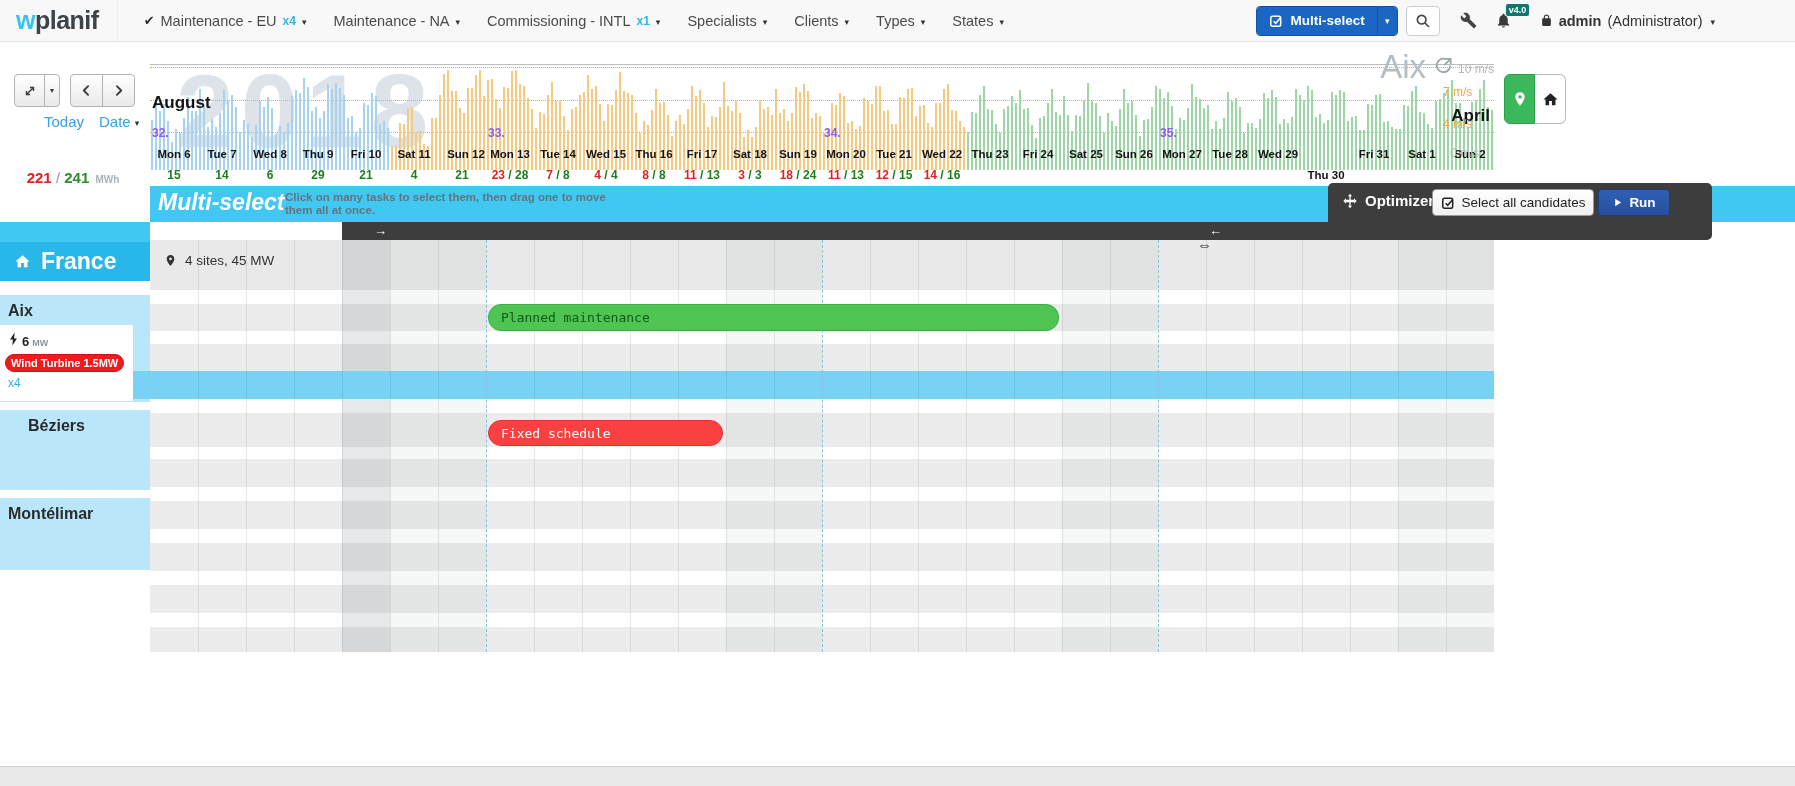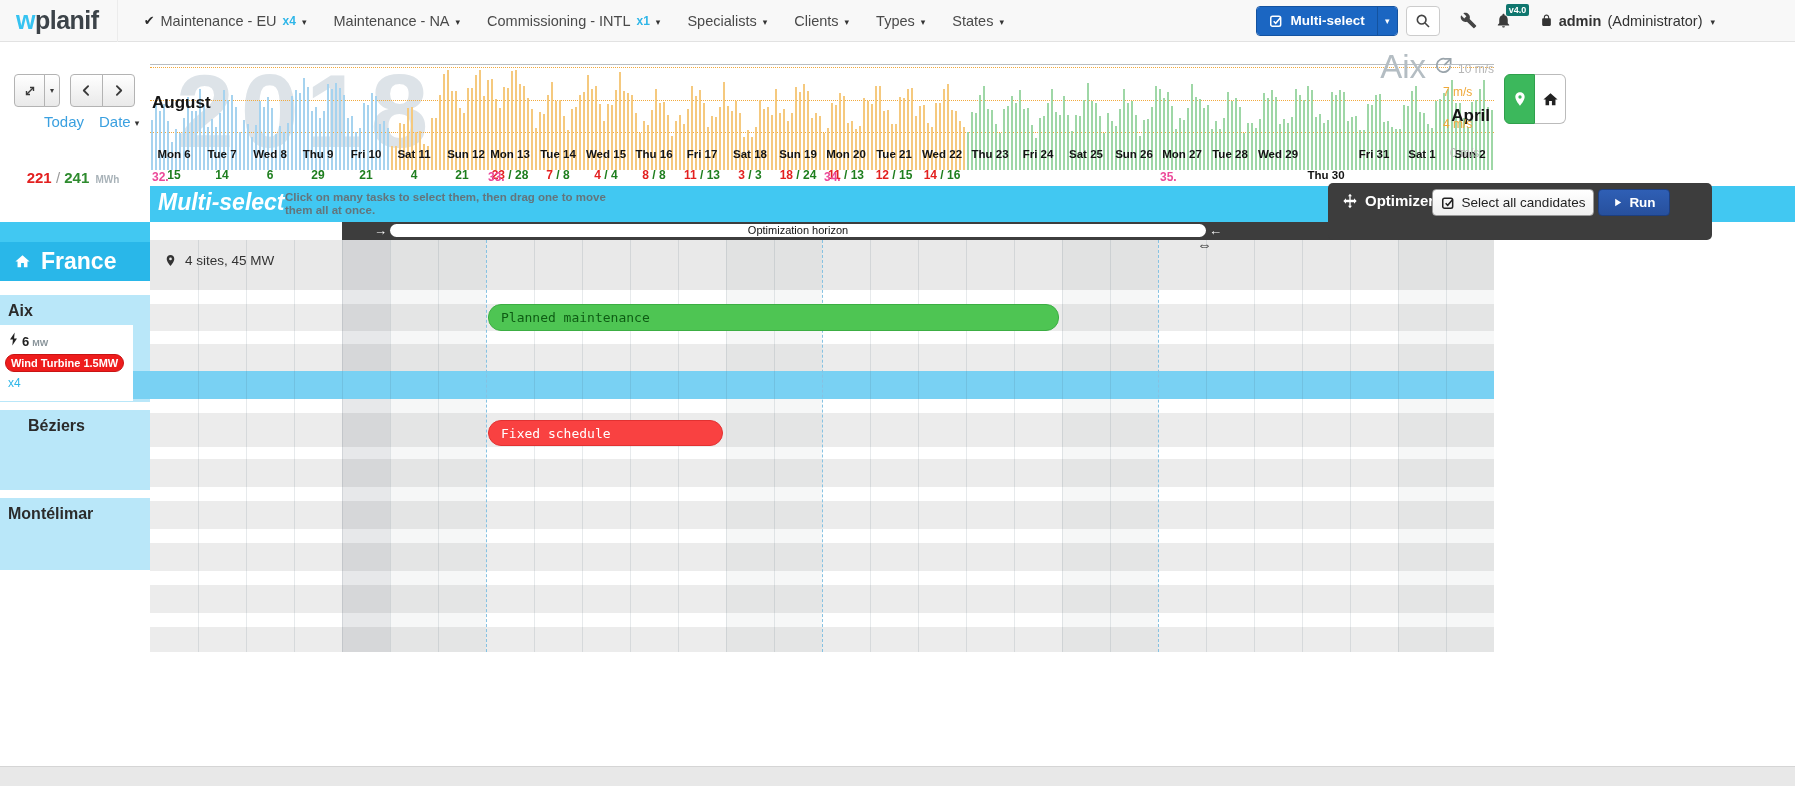--- a/index.html
+++ b/index.html
@@ -55,21 +55,21 @@
   .l10  { top:22px; border-top:1px solid #b9bec2; }
   .ld10 { top:25px; border-top:1px dotted #f2a93b; }
   .l7   { top:58px; border-top:1px dotted #f2a93b; }
   .l4   { top:90px; border-top:1px dotted #f2a93b; }
   .wind-day { position:absolute; top:0; height:128px; width:48px; z-index:2; }
   .wbar { position:absolute; bottom:0; width:2px; }
   .reg-blue .wbar { background:#a6d3ef; } .reg-orange .wbar { background:#f5c97e; } .reg-green .wbar { background:#9ed7a6; }
   .month { position:absolute; font-size:17px; font-weight:bold; color:#141414; z-index:6; }
   .month.aug { left:2px; top:51px; }
   .month.sep { right:4px; top:64px; }
-  .week-label { position:absolute; top:84px; font-size:12px; font-weight:bold; color:#ec4899; z-index:6;margin-top:44px; }
+  .week-label { position:absolute; top:84px; font-size:12px; font-weight:bold; color:#8b5cf6; z-index:6; }
   .day-label { position:absolute; top:106px; width:48px; text-align:center; font-size:11.5px; font-weight:bold;
                color:#141414; z-index:6; white-space:nowrap; }
   .day-num { position:absolute; top:126px; width:48px; text-align:center; font-size:12px; font-weight:bold;
              z-index:6; white-space:nowrap; }
   .nused { color:#e32020; } .nok { color:#1e7e1e; }
 
   
   .site-title { position:absolute; left:1280px; top:48px; width:146px; text-align:right; font-size:33px;
                 color:#b4bdc3; z-index:6; }
   .open-icon { position:absolute; left:1434px; top:56px; z-index:6; cursor:pointer; }
@@ -806,23 +806,20 @@
         <svg width="11" height="11" viewBox="0 0 24 24" fill="#fff">
             <path d="M7 4v16l13-8z"></path>
           </svg>
       </span>
       <span>Run</span>
     </button>
   </div>
 
   <div class="hz-strip">
     <span class="hz-arrow" style="left:32px">→</span>
-    <div class="hz-bar" id="hz-bar" style="left: 48px; width: 816px;">
-      <span>Optimization horizon</span>
-    </div>
     <span class="hz-arrow" style="left:867px">←</span>
   </div>
   <span class="cursor-glyph">⇔</span>
 
   <div class="sb-topstrip"></div>
   <div class="sb-country">
     <span>
       <svg width="17" height="17" viewBox="0 0 24 24" fill="#fff">
           <path d="M10 20v-6h4v6h5v-8h3L12 3 2 12h3v8z"></path>
         </svg>

